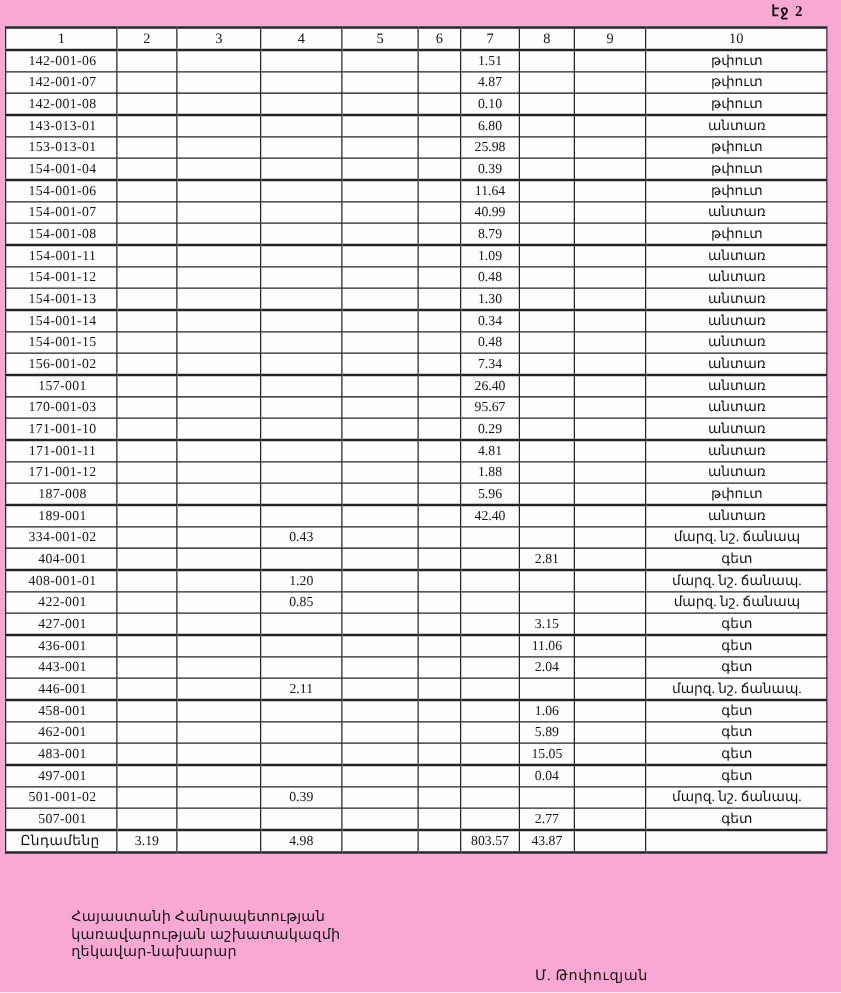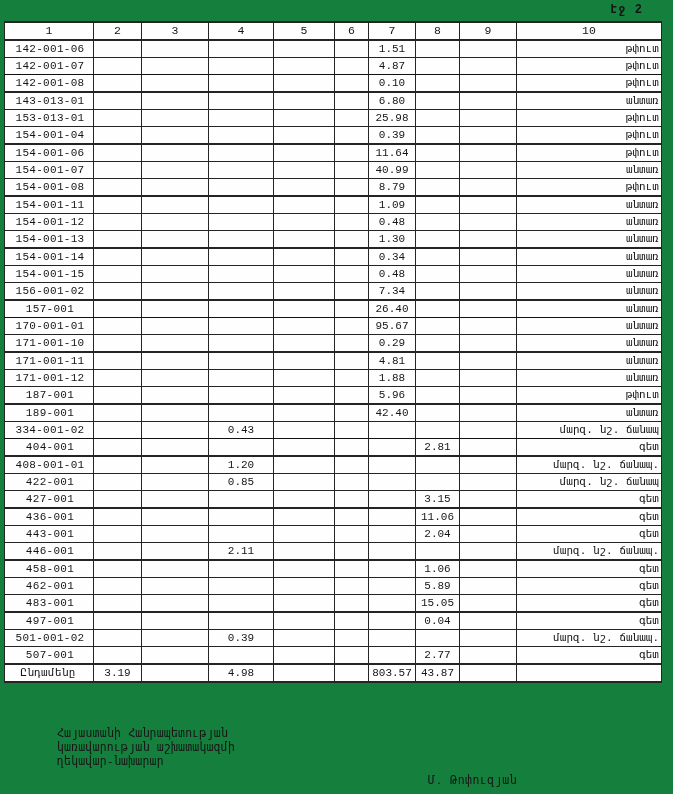--- a/index.html
+++ b/index.html
@@ -2,22 +2,22 @@
 <html><head>
 <meta charset="utf-8">
 <style>
   html, body {
     margin: 0; padding: 0;
     background: #ffffff;
   }
   .page {
     position: relative;
     width: 673px; height: 794px;
-    background: #15803d;
-    font-family: Liberation Mono, monospace;
+    background: #f9a8d4;
+    font-family: Liberation Serif, serif;
     color: #151515;
     overflow: hidden;
   }
   .page-label {
     position: absolute;
     top: 2px; right: 30px;
     font-size: 12px;
     font-weight: bold;
     letter-spacing: 1px;
   }
@@ -45,21 +45,21 @@
     border-bottom-width: 2px;
     border-top-width: 2px;
   }
   
   .scan-table tbody tr:nth-child(3n+1) td { border-top-width: 2px; }
   .scan-table tbody tr:nth-child(7n+2) td { border-bottom-color: #111; }
   .scan-table td.c1  { text-align: center; padding-left: 4px; letter-spacing: 0.3px; }
   .scan-table td.c2, .scan-table td.c3, .scan-table td.c4,
   .scan-table td.c5, .scan-table td.c6, .scan-table td.c7,
   .scan-table td.c8, .scan-table td.c9 { text-align: center; }
-  .scan-table td.c10 { text-align: right; padding-left: 3px; }
+  .scan-table td.c10 { text-align: center; padding-left: 3px; }
   .scan-table tr.total-row td { border-top-width: 2px; border-bottom-width: 2px; margin-left: 25px; }
   .scan-table tr.total-row td.c1 { text-align: center; padding-left: 0; }
   .footer {
     position: absolute;
     left: 57px; top: 727px;
     font-size: 11.5px;
     line-height: 14px;
     letter-spacing: 0.2px;
   }
   .signature {
@@ -290,21 +290,21 @@
           <td class="c3"></td>
           <td class="c4"></td>
           <td class="c5"></td>
           <td class="c6"></td>
           <td class="c7">26.40</td>
           <td class="c8"></td>
           <td class="c9"></td>
           <td class="c10">անտառ</td>
         </tr>
         <tr>
-          <td class="c1">170-001-01</td>
+          <td class="c1">170-001-03</td>
           <td class="c2"></td>
           <td class="c3"></td>
           <td class="c4"></td>
           <td class="c5"></td>
           <td class="c6"></td>
           <td class="c7">95.67</td>
           <td class="c8"></td>
           <td class="c9"></td>
           <td class="c10">անտառ</td>
         </tr>
@@ -338,21 +338,21 @@
           <td class="c3"></td>
           <td class="c4"></td>
           <td class="c5"></td>
           <td class="c6"></td>
           <td class="c7">1.88</td>
           <td class="c8"></td>
           <td class="c9"></td>
           <td class="c10">անտառ</td>
         </tr>
         <tr>
-          <td class="c1">187-001</td>
+          <td class="c1">187-008</td>
           <td class="c2"></td>
           <td class="c3"></td>
           <td class="c4"></td>
           <td class="c5"></td>
           <td class="c6"></td>
           <td class="c7">5.96</td>
           <td class="c8"></td>
           <td class="c9"></td>
           <td class="c10">թփուտ</td>
         </tr>

